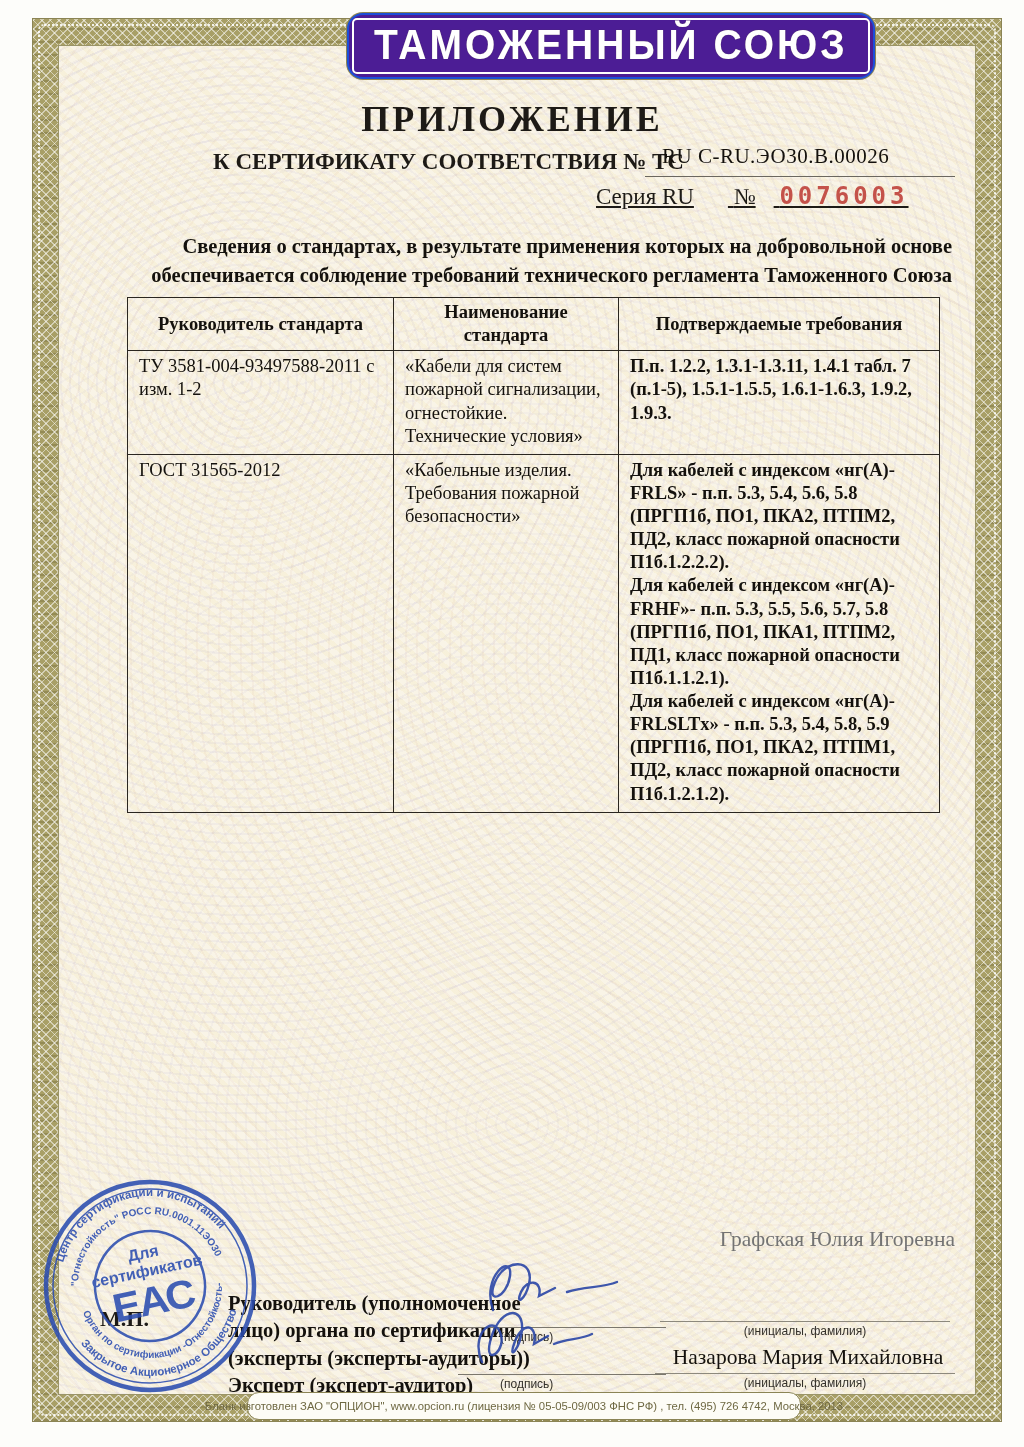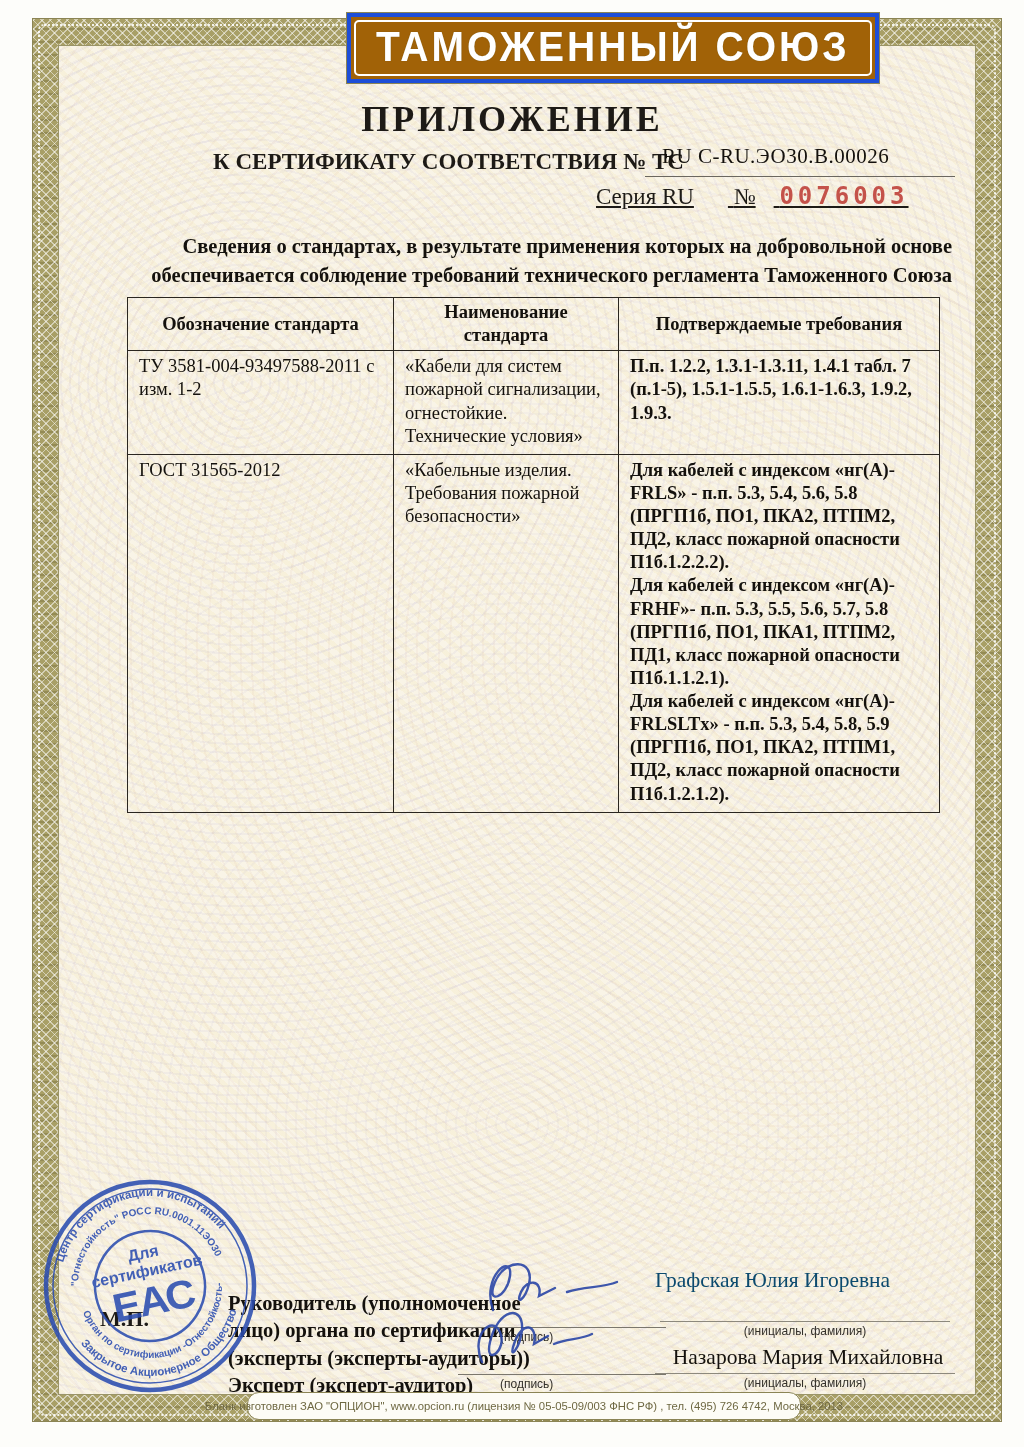--- a/index.html
+++ b/index.html
@@ -22,22 +22,22 @@
     background-image:
       repeating-radial-gradient(circle at 20% 25%, rgba(150,140,200,.08) 0 2px, transparent 2px 9px),
       repeating-radial-gradient(circle at 80% 45%, rgba(205,150,130,.07) 0 2px, transparent 2px 11px),
       repeating-radial-gradient(circle at 50% 80%, rgba(150,140,200,.06) 0 2px, transparent 2px 10px),
       repeating-linear-gradient(40deg, rgba(235,215,130,.12) 0 5px, transparent 5px 11px);
     border:1px solid #9a9468;z-index:2;}
 
   .content{position:absolute;inset:0;z-index:3;}
 
   
-  .badge{position:absolute;left:347px;top:13px;z-index:5;background:#a16207;
-    border:4px solid #1d4ed8;border-radius:0;padding:3px;box-shadow:0 0 0 1px #8b8455;}
+  .badge{position:absolute;left:347px;top:13px;z-index:5;background:#4c1d95;
+    border:2px solid #1d4ed8;border-radius:16px;padding:3px;box-shadow:0 0 0 1px #8b8455;}
   .badge-inner{border:2px solid #ffffff;border-radius:5px;padding:3px 20px 5px;}
   .badge-text{font-family:"Liberation Sans", sans-serif;font-weight:bold;font-size:39px;
     color:#ffffff;letter-spacing:3px;white-space:nowrap;text-shadow:0 0 1px rgba(80,75,35,.6);
     transform:scaleY(1.08);display:inline-block;}
 
   
   .doc-title{position:absolute;left:0;top:98px;width:1024px;text-align:center;
     font-weight:bold;font-size:36px;letter-spacing:3px;color:#1d1a16;}
   .subtitle{position:absolute;left:213px;top:149px;font-weight:bold;font-size:23px;color:#1d1a16;white-space:nowrap;}
   .cert-num{position:absolute;left:662px;top:144px;font-weight:normal;font-size:21px;color:#14110d;white-space:nowrap;letter-spacing:.5px;}
@@ -65,21 +65,21 @@
 
   
   .mp{position:absolute;left:100px;top:1306px;font-weight:bold;font-size:22px;color:#1d1a16;z-index:3;}
   .role1{position:absolute;left:228px;top:1290px;width:310px;font-weight:bold;font-size:20.5px;line-height:1.3;color:#14110d;}
   .role2{position:absolute;left:228px;top:1345px;width:330px;font-weight:bold;font-size:20.5px;line-height:1.3;color:#14110d;}
   .sig-line1{position:absolute;left:458px;top:1327px;width:208px;height:1px;background:#7b776d;}
   .sig-line2{position:absolute;left:458px;top:1374px;width:208px;height:1px;background:#7b776d;}
   .sig-cap{position:absolute;font-family:"Liberation Sans", sans-serif;font-size:12px;color:#33302a;}
   .sig-cap1{left:500px;top:1330px;}
   .sig-cap2{left:500px;top:1377px;}
-  .name1{position:absolute;left:655px;top:1268px;width:300px;text-align:left;font-size:21.5px;color:#0c4a6e;white-space:nowrap;}
+  .name1{position:absolute;left:655px;top:1227px;width:300px;text-align:right;font-size:21.5px;color:#737373;white-space:nowrap;}
   .name2{position:absolute;left:648px;top:1345px;width:320px;text-align:center;font-size:21.5px;color:#14110d;white-space:nowrap;}
   .name-line1{position:absolute;left:660px;top:1321px;width:290px;height:1px;background:#8d897d;}
   .name-line2{position:absolute;left:655px;top:1373px;width:300px;height:1px;background:#8d897d;}
   .name-cap{position:absolute;width:300px;text-align:center;font-family:"Liberation Sans", sans-serif;font-size:12px;color:#33302a;}
   .name-cap1{left:655px;top:1324px;}
   .name-cap2{left:655px;top:1376px;}
 
   .stamp{position:absolute;left:38px;top:1174px;z-index:4;opacity:.88;}
   .autograph{position:absolute;z-index:4;}
   .autograph1{left:455px;top:1248px;}
@@ -120,21 +120,21 @@
     <div class="intro">Сведения о стандартах, в результате применения которых на добровольной основе обеспечивается соблюдение требований технического регламента Таможенного Союза</div>
 
     <table class="std-table">
       <colgroup>
         <col class="col-designation">
           <col class="col-name">
           <col class="col-req">
       </colgroup>
       <thead>
         <tr>
-          <th>Обозначение стандарта</th>
+          <th>Руководитель стандарта</th>
           <th>Наименование стандарта</th>
           <th>Подтверждаемые требования</th>
         </tr>
       </thead>
       <tbody>
         <tr class="row-first">
           <td>ТУ 3581-004-93497588-2011 с изм. 1-2</td>
           <td>«Кабели для систем пожарной сигнализации, огнестойкие. Технические условия»</td>
           <td>
             <p>П.п. 1.2.2, 1.3.1-1.3.11, 1.4.1 табл. 7 (п.1-5), 1.5.1-1.5.5, 1.6.1-1.6.3, 1.9.2, 1.9.3.</p>

